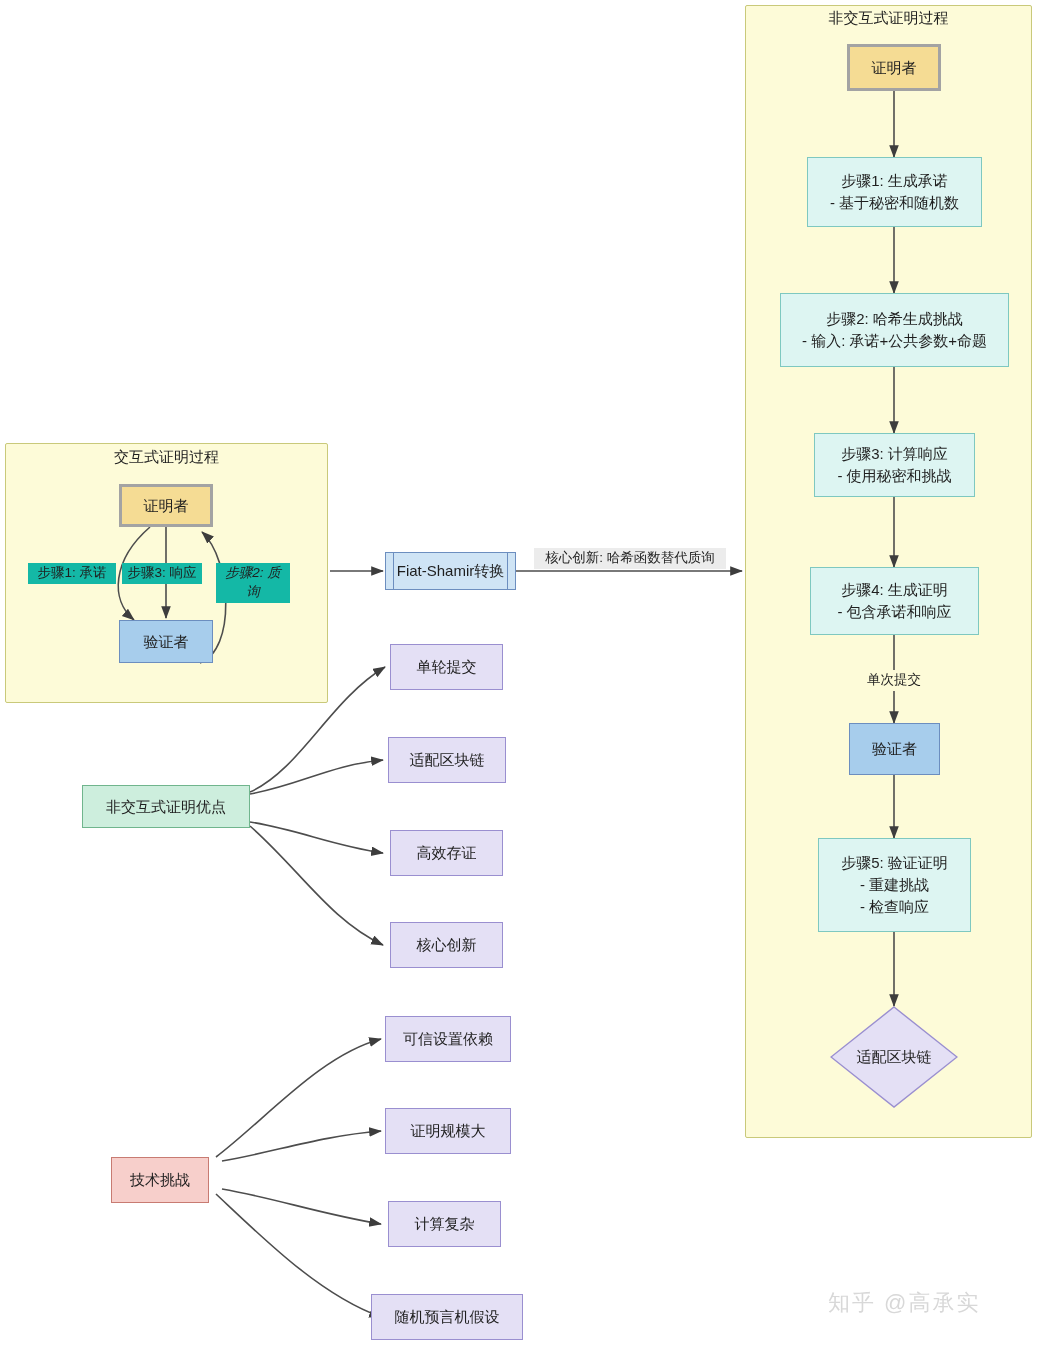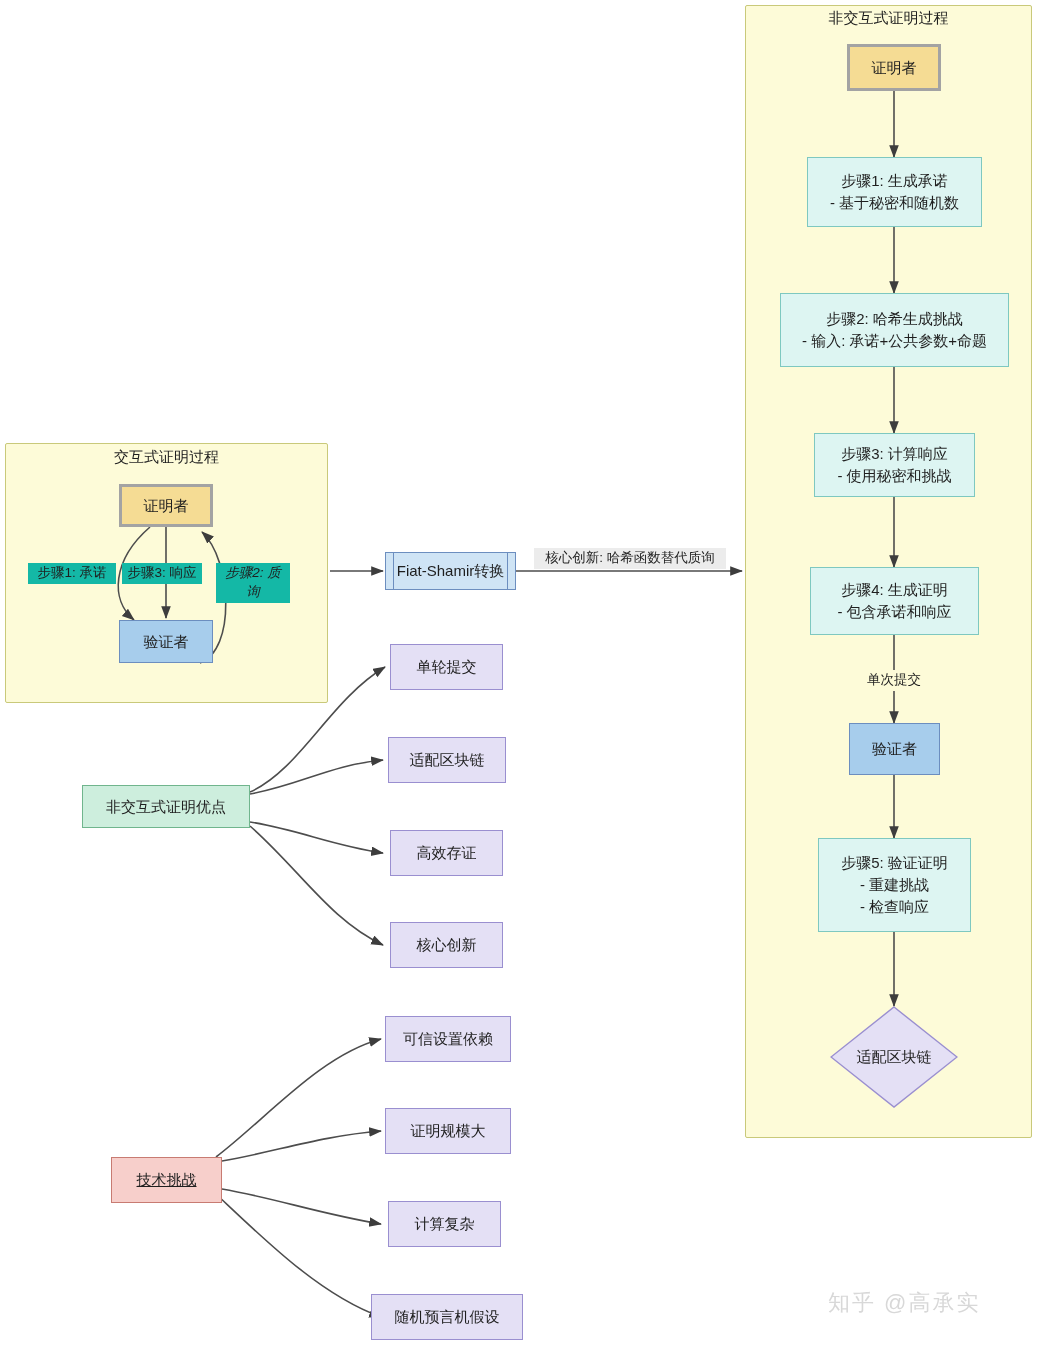--- a/index.html
+++ b/index.html
@@ -223,21 +223,21 @@
     <div class="dlabel">适配区块链</div>
   </div>
 
   <div class="node n-green" style="left:82px; top:785px; width:168px; height:43px;">非交互式证明优点</div>
 
   <div class="node n-purple" style="left:390px; top:644px; width:113px; height:46px;">单轮提交</div>
   <div class="node n-purple" style="left:388px; top:737px; width:118px; height:46px;">适配区块链</div>
   <div class="node n-purple" style="left:390px; top:830px; width:113px; height:46px;">高效存证</div>
   <div class="node n-purple" style="left:390px; top:922px; width:113px; height:46px;">核心创新</div>
 
-  <div class="node n-red" style="left:111px; top:1157px; width:111px; height:46px;text-decoration:underline;">技术挑战</div>
+  <div class="node n-red" style="left:111px; top:1157px; width:98px; height:46px;">技术挑战</div>
 
   <div class="node n-purple" style="left:385px; top:1108px; width:126px; height:46px;">证明规模大</div>
   <div class="node n-purple" style="left:385px; top:1016px; width:126px; height:46px;">可信设置依赖</div>
   <div class="node n-purple" style="left:388px; top:1201px; width:113px; height:46px;">计算复杂</div>
   <div class="node n-purple" style="left:371px; top:1294px; width:152px; height:46px;">随机预言机假设</div>
 
   <div class="watermark" style="left:828px; top:1288px;">知乎 @高承实</div>
 
 </div>
 

